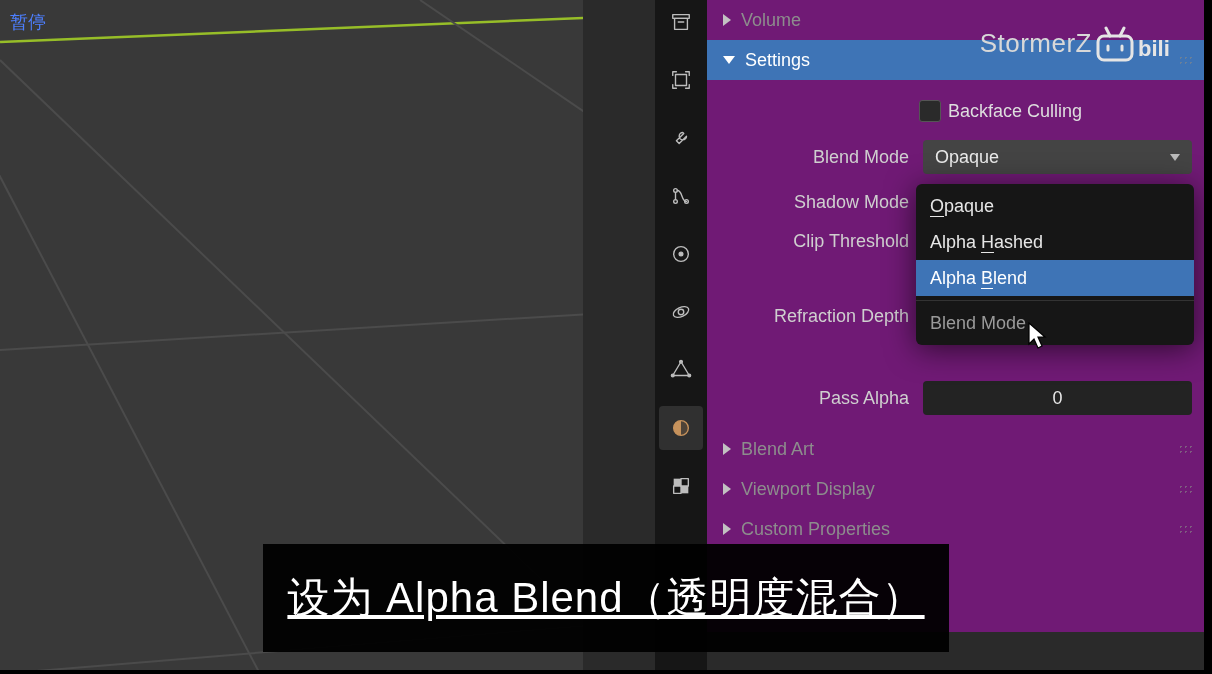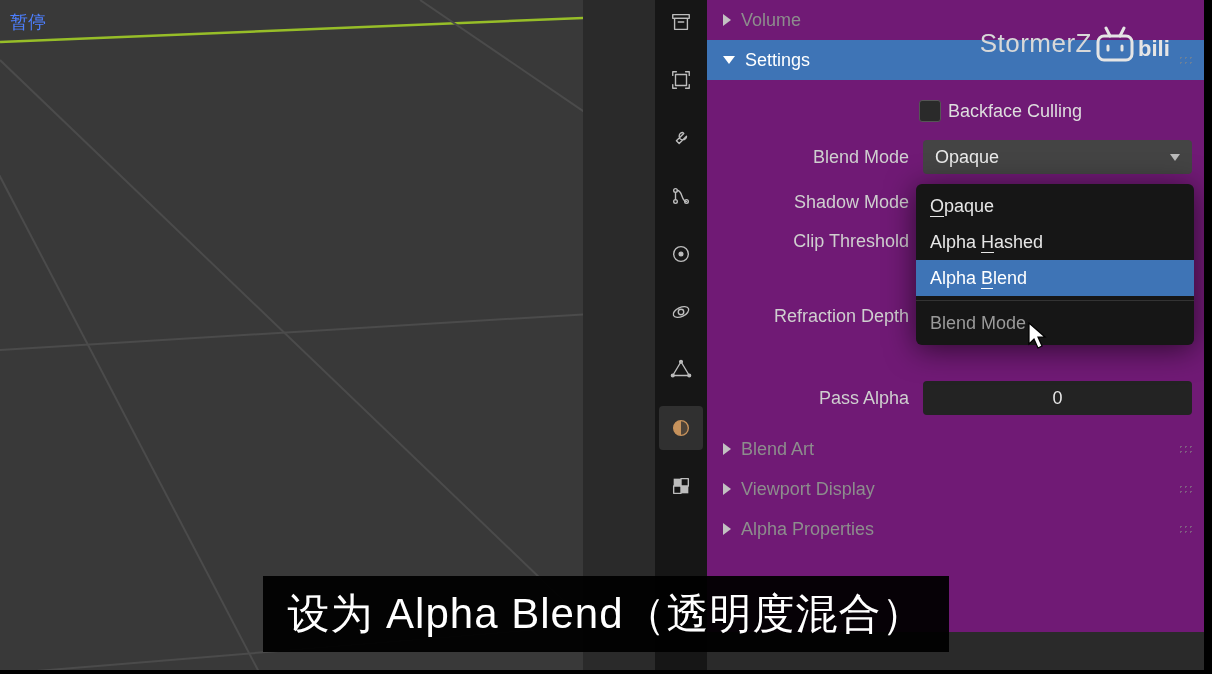--- a/index.html
+++ b/index.html
@@ -50,21 +50,21 @@
   .popup .opt .ul { border-bottom: 1px solid currentColor; }
 
   .cursor { position:absolute; left: 1028px; top: 322px; z-index: 60; }
 
   
   .wm-text { position:absolute; right: 120px; top: 28px; color:#d8d8d8; font-size: 26px; letter-spacing: .5px; }
   .wm-logo { position:absolute; right: 26px; top: 26px; color:#e5e5e5; font-family: Arial; }
 
   
   .subtitle-wrap { position:absolute; left:0; right:0; bottom: 22px; display:flex; justify-content:center; z-index:70; }
-  .subtitle { background: rgba(0,0,0,.95); color:#fff; font-size: 42px; font-weight: 500; padding: 10px 24px; letter-spacing: 1px; }
+  .subtitle { background: rgba(0,0,0,.95); color:#fff; font-size: 42px; font-weight: 500; padding: 26px 24px; letter-spacing: 1px; text-decoration: underline; }
 
   
   .bar-right { position:absolute; right:0; top:0; width:8px; height:674px; background:#000; }
   .bar-bottom { position:absolute; left:0; bottom:0; width:1212px; height:4px; background:#000; }
 </style>
 </head>
 <body>
 
 <div class="root">
 
@@ -193,21 +193,21 @@
       <span>Blend Art</span>
       <span class="grip"></span>
     </div>
     <div class="row-header dim">
       <span class="tri"></span>
       <span>Viewport Display</span>
       <span class="grip"></span>
     </div>
     <div class="row-header dim">
       <span class="tri"></span>
-      <span>Alpha Properties</span>
+      <span>Custom Properties</span>
       <span class="grip"></span>
     </div>
   </div>
 
   <div class="popup">
     <div class="opt">
         <span><span class="ul">O</span>paque</span>
       </div>
     <div class="opt">
         <span>Alpha <span class="ul">H</span>ashed</span>

